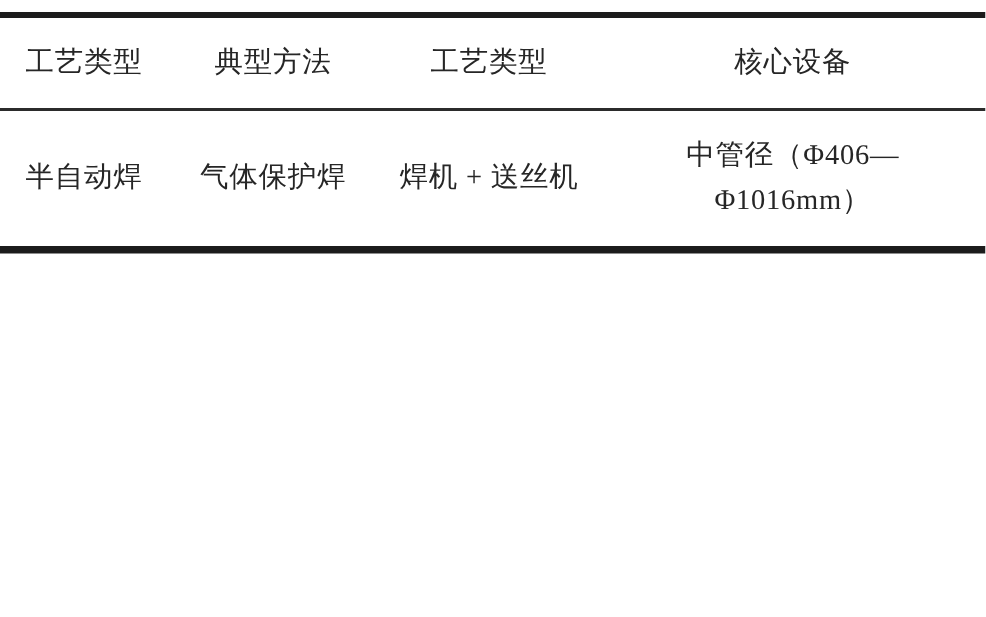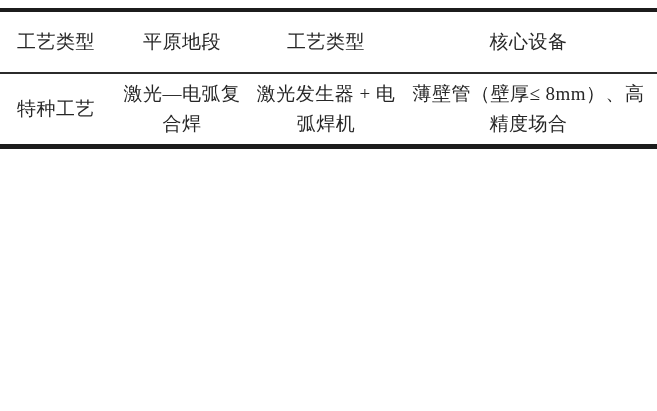--- a/index.html
+++ b/index.html
@@ -57,30 +57,28 @@
   <table class="process-table">
     <colgroup>
       <col class="c1">
         <col class="c2">
         <col class="c3">
         <col class="c4">
     </colgroup>
     <thead>
       <tr>
         <th>工艺类型</th>
-        <th>平原地段</th>
+        <th>典型方法</th>
         <th>工艺类型</th>
         <th>核心设备</th>
       </tr>
     </thead>
     <tbody>
-      <tr class="r4">
-        <td>特种工艺</td>
-        <td>激光—电弧复
-合焊</td>
-        <td>激光发生器 + 电
-弧焊机</td>
-        <td>薄壁管（壁厚≤ 8mm）、高
-精度场合</td>
+      <tr class="r2">
+        <td>半自动焊</td>
+        <td>气体保护焊</td>
+        <td>焊机 + 送丝机</td>
+        <td>中管径（Φ406—
+Φ1016mm）</td>
       </tr>
     </tbody>
   </table>
 </div>
 
 </body></html>

